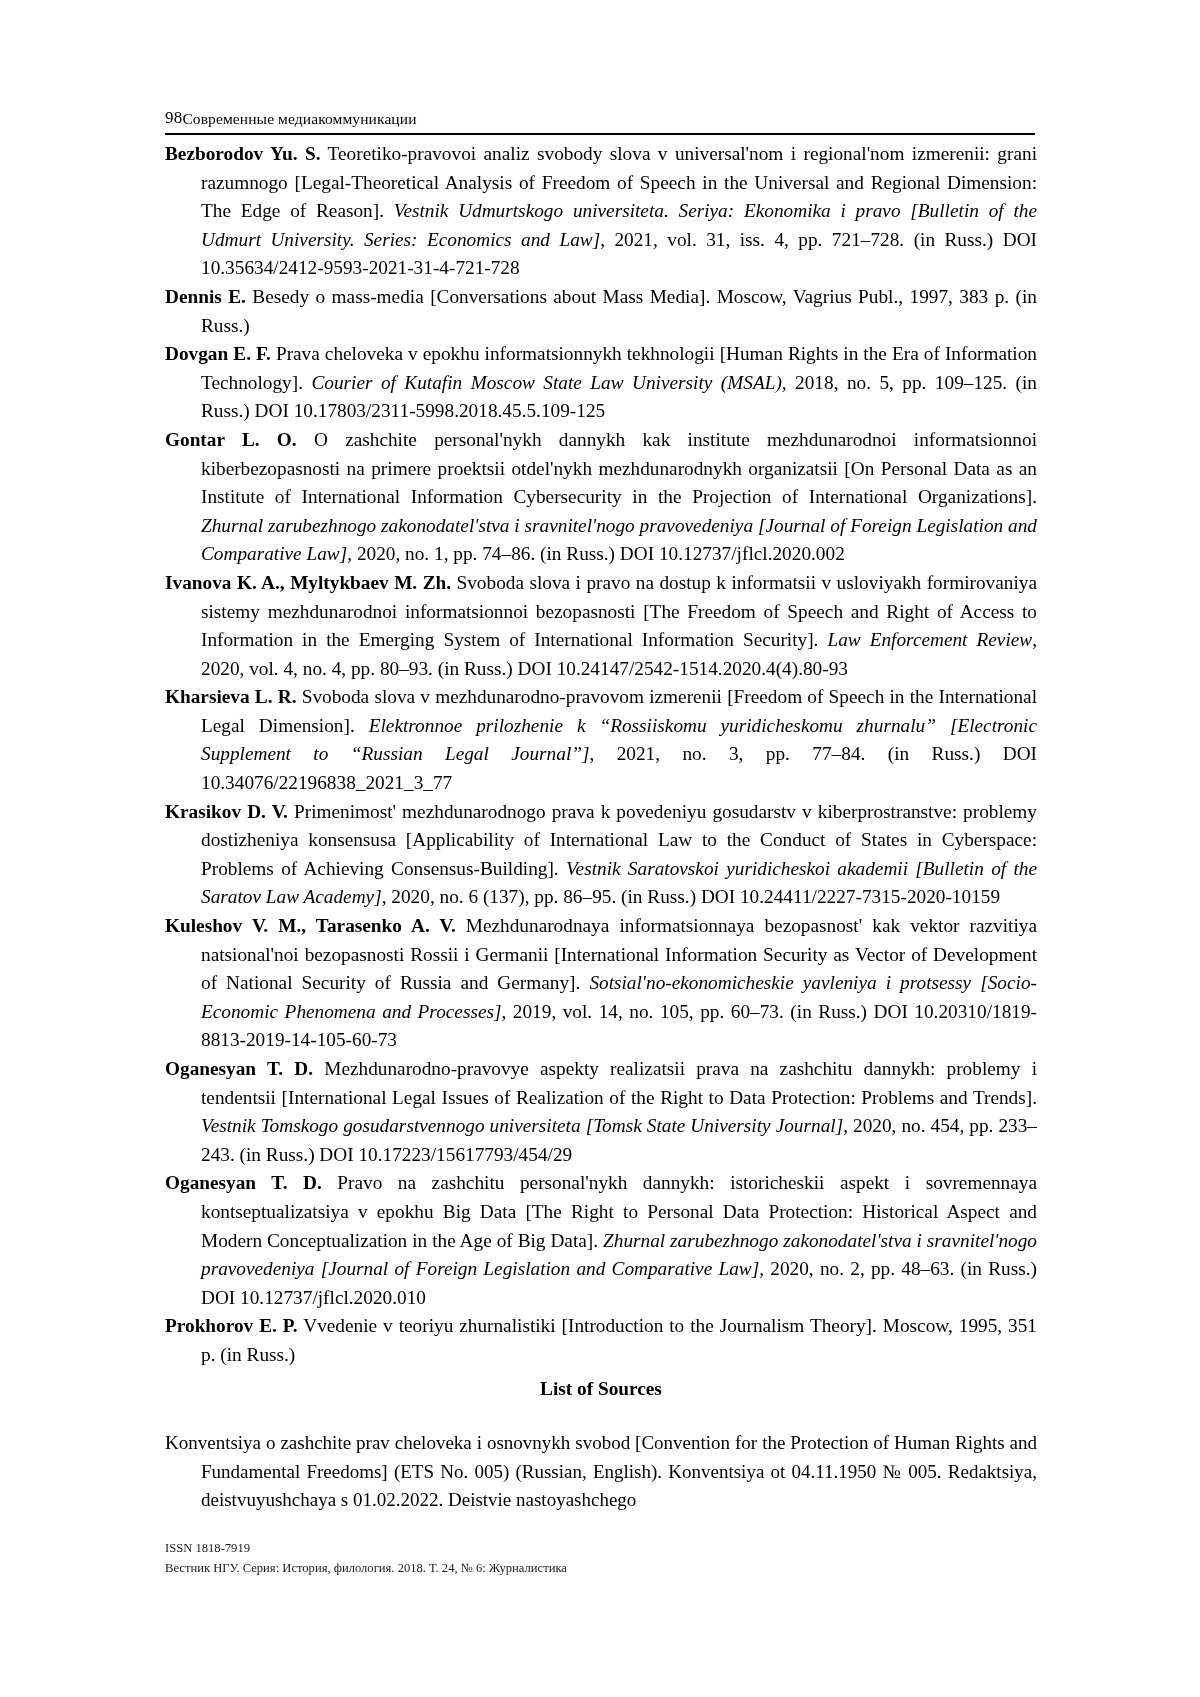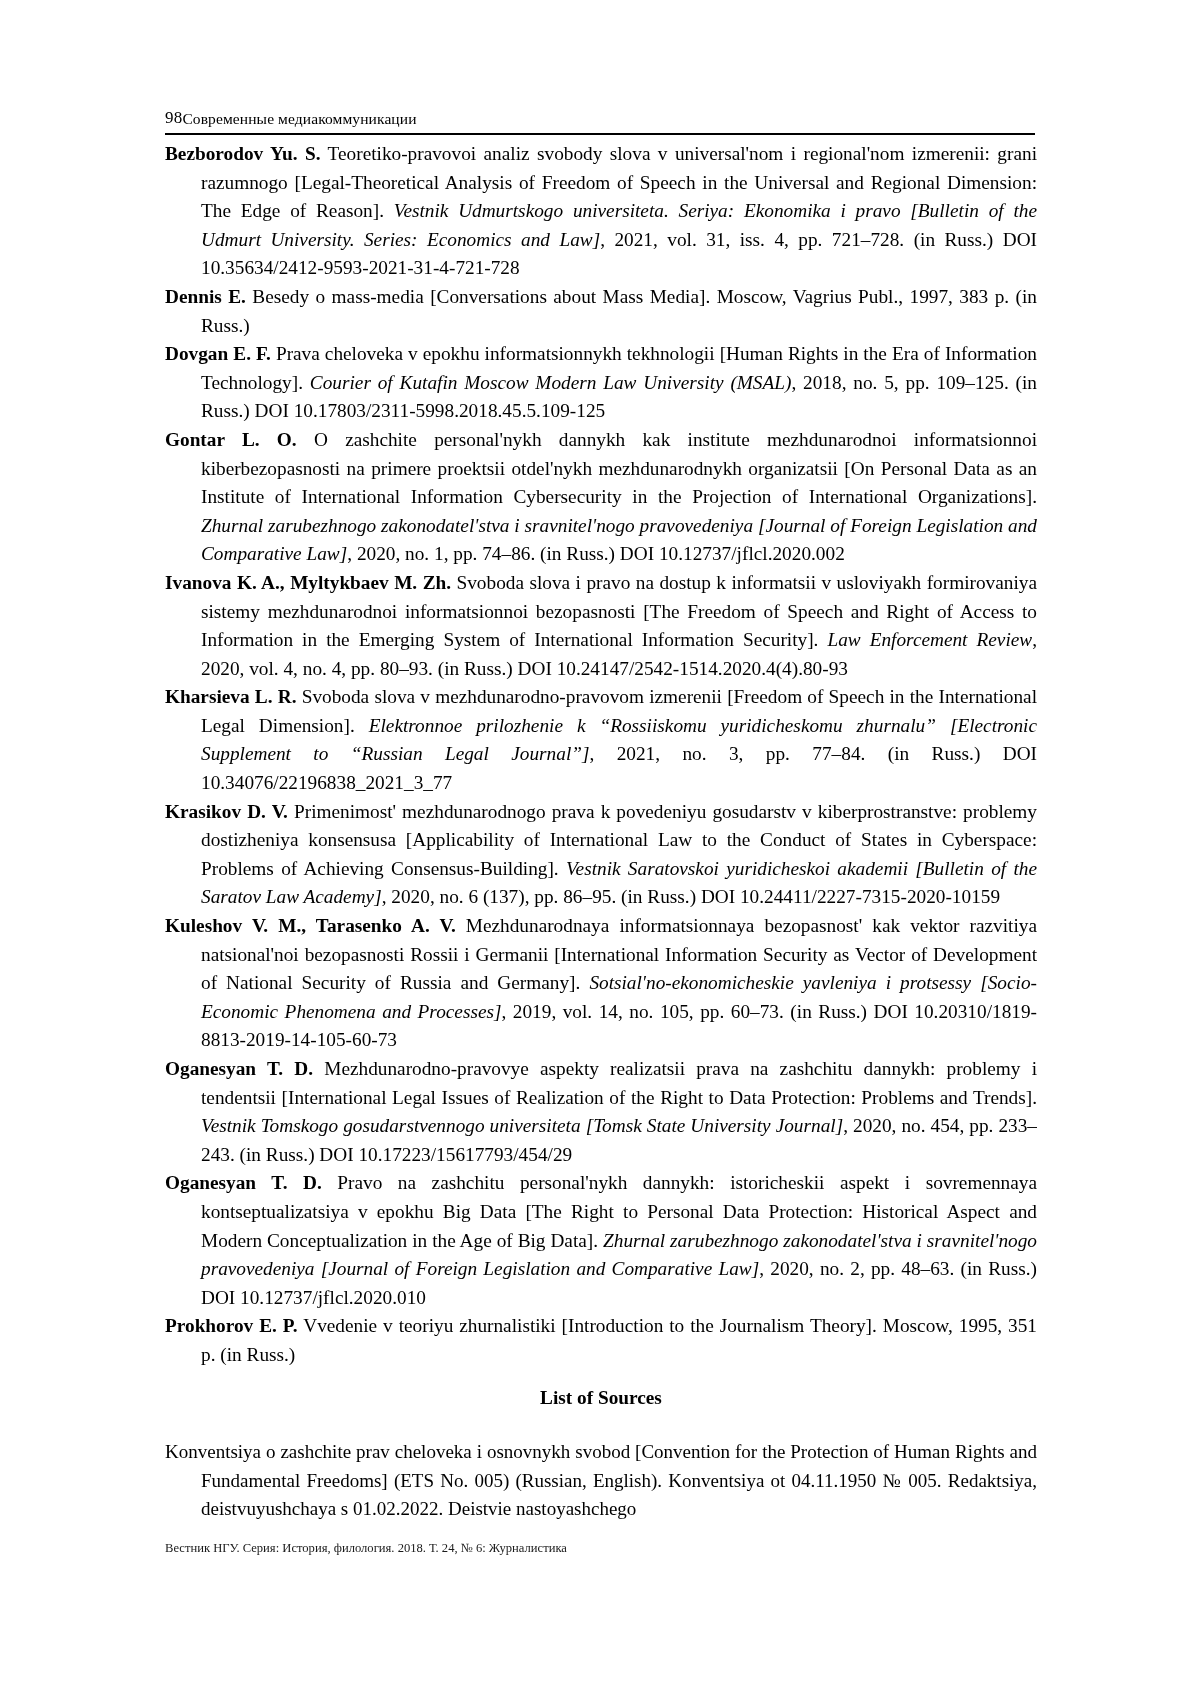--- a/index.html
+++ b/index.html
@@ -72,21 +72,21 @@
   .ref > .first {
     margin-left: -36px;
   }
   b { font-weight: bold; }
   i { font-style: italic; }
   .section-title {
     text-align: center;
     font-weight: bold;
     font-size: 19.3px;
     line-height: 28.6px;
-    margin-top: 14px;
+    margin-top: 5px;
   }
   .src {
     font-size: 19px;
     line-height: 28.6px;
     text-align: justify;
     padding-left: 36px;
     margin-top: 26px;
   }
   .src > .first { margin-left: -36px; }
   .footer {
@@ -111,21 +111,21 @@
     <span class="runhead">Современные медиакоммуникации</span>
   </div>
   <div class="rule"></div>
 
   <div class="content">
 
     <p class="ref"><b class="first">Bezborodov Yu. S.</b><span> Teoretiko-pravovoi analiz svobody slova v universal'nom i regional'nom izmerenii: grani razumnogo [Legal-Theoretical Analysis of Freedom of Speech in the Universal and Regional Dimension: The Edge of Reason]. </span><i>Vestnik Udmurtskogo universiteta. Seriya: Ekonomika i pravo [Bulletin of the Udmurt University. Series: Economics and Law]</i><span>, 2021, vol. 31, iss. 4, pp. 721–728. (in Russ.) DOI 10.35634/2412-9593-2021-31-4-721-728</span></p>
 
     <p class="ref"><b class="first">Dennis E.</b><span> Besedy o mass-media [Conversations about Mass Media]. Moscow, Vagrius Publ., 1997, 383 p. (in Russ.)</span><i></i><span></span></p>
 
-    <p class="ref"><b class="first">Dovgan E. F.</b><span> Prava cheloveka v epokhu informatsionnykh tekhnologii [Human Rights in the Era of Information Technology]. </span><i>Courier of Kutafin Moscow Modern Law University (MSAL)</i><span>, 2018, no. 5, pp. 109–125. (in Russ.) DOI 10.17803/2311-5998.2018.45.5.109-125</span></p>
+    <p class="ref"><b class="first">Dovgan E. F.</b><span> Prava cheloveka v epokhu informatsionnykh tekhnologii [Human Rights in the Era of Information Technology]. </span><i>Courier of Kutafin Moscow State Law University (MSAL)</i><span>, 2018, no. 5, pp. 109–125. (in Russ.) DOI 10.17803/2311-5998.2018.45.5.109-125</span></p>
 
     <p class="ref"><b class="first">Gontar L. O.</b><span> O zashchite personal'nykh dannykh kak institute mezhdunarodnoi informatsionnoi kiberbezopasnosti na primere proektsii otdel'nykh mezhdunarodnykh organizatsii [On Personal Data as an Institute of International Information Cybersecurity in the Projection of International Organizations]. </span><i>Zhurnal zarubezhnogo zakonodatel'stva i sravnitel'nogo pravovedeniya [Journal of Foreign Legislation and Comparative Law]</i><span>, 2020, no. 1, pp. 74–86. (in Russ.) DOI 10.12737/jflcl.2020.002</span></p>
 
     <p class="ref"><b class="first">Ivanova K. A., Myltykbaev M. Zh.</b><span> Svoboda slova i pravo na dostup k informatsii v usloviyakh formirovaniya sistemy mezhdunarodnoi informatsionnoi bezopasnosti [The Freedom of Speech and Right of Access to Information in the Emerging System of International Information Security]. </span><i>Law Enforcement Review</i><span>, 2020, vol. 4, no. 4, pp. 80–93. (in Russ.) DOI 10.24147/2542-1514.2020.4(4).80-93</span></p>
 
     <p class="ref"><b class="first">Kharsieva L. R.</b><span> Svoboda slova v mezhdunarodno-pravovom izmerenii [Freedom of Speech in the International Legal Dimension]. </span><i>Elektronnoe prilozhenie k “Rossiiskomu yuridicheskomu zhurnalu” [Electronic Supplement to “Russian Legal Journal”]</i><span>, 2021, no. 3, pp. 77–84. (in Russ.) DOI 10.34076/22196838_2021_3_77</span></p>
 
     <p class="ref"><b class="first">Krasikov D. V.</b><span> Primenimost' mezhdunarodnogo prava k povedeniyu gosudarstv v kiberprostranstve: problemy dostizheniya konsensusa [Applicability of International Law to the Conduct of States in Cyberspace: Problems of Achieving Consensus-Building]. </span><i>Vestnik Saratovskoi yuridicheskoi akademii [Bulletin of the Saratov Law Academy]</i><span>, 2020, no. 6 (137), pp. 86–95. (in Russ.) DOI 10.24411/2227-7315-2020-10159</span></p>
 
     <p class="ref"><b class="first">Kuleshov V. M., Tarasenko A. V.</b><span> Mezhdunarodnaya informatsionnaya bezopasnost' kak vektor razvitiya natsional'noi bezopasnosti Rossii i Germanii [International Information Security as Vector of Development of National Security of Russia and Germany]. </span><i>Sotsial'no-ekonomicheskie yavleniya i protsessy [Socio-Economic Phenomena and Processes]</i><span>, 2019, vol. 14, no. 105, pp. 60–73. (in Russ.) DOI 10.20310/1819-8813-2019-14-105-60-73</span></p>
@@ -136,16 +136,17 @@
 
     <p class="ref"><b class="first">Prokhorov E. P.</b><span> Vvedenie v teoriyu zhurnalistiki [Introduction to the Journalism Theory]. Moscow, 1995, 351 p. (in Russ.)</span><i></i><span></span></p>
 
     <div class="section-title">List of Sources</div>
 
     <p class="src"><span class="first">Konventsiya o zashchite prav cheloveka i osnovnykh svobod [Convention for the Protection of Human Rights and Fundamental Freedoms] (ETS No. 005) (Russian, English). Konventsiya ot 04.11.1950 № 005. Redaktsiya, deistvuyushchaya s 01.02.2022. Deistvie nastoyashchego</span></p>
 
   </div>
 
   <div class="footer">
+    <div>ISSN 1818-7919</div>
     <div>Вестник НГУ. Серия: История, филология. 2018. Т. 24, № 6: Журналистика</div>
   </div>
 
 </div>
 
 </body></html>

